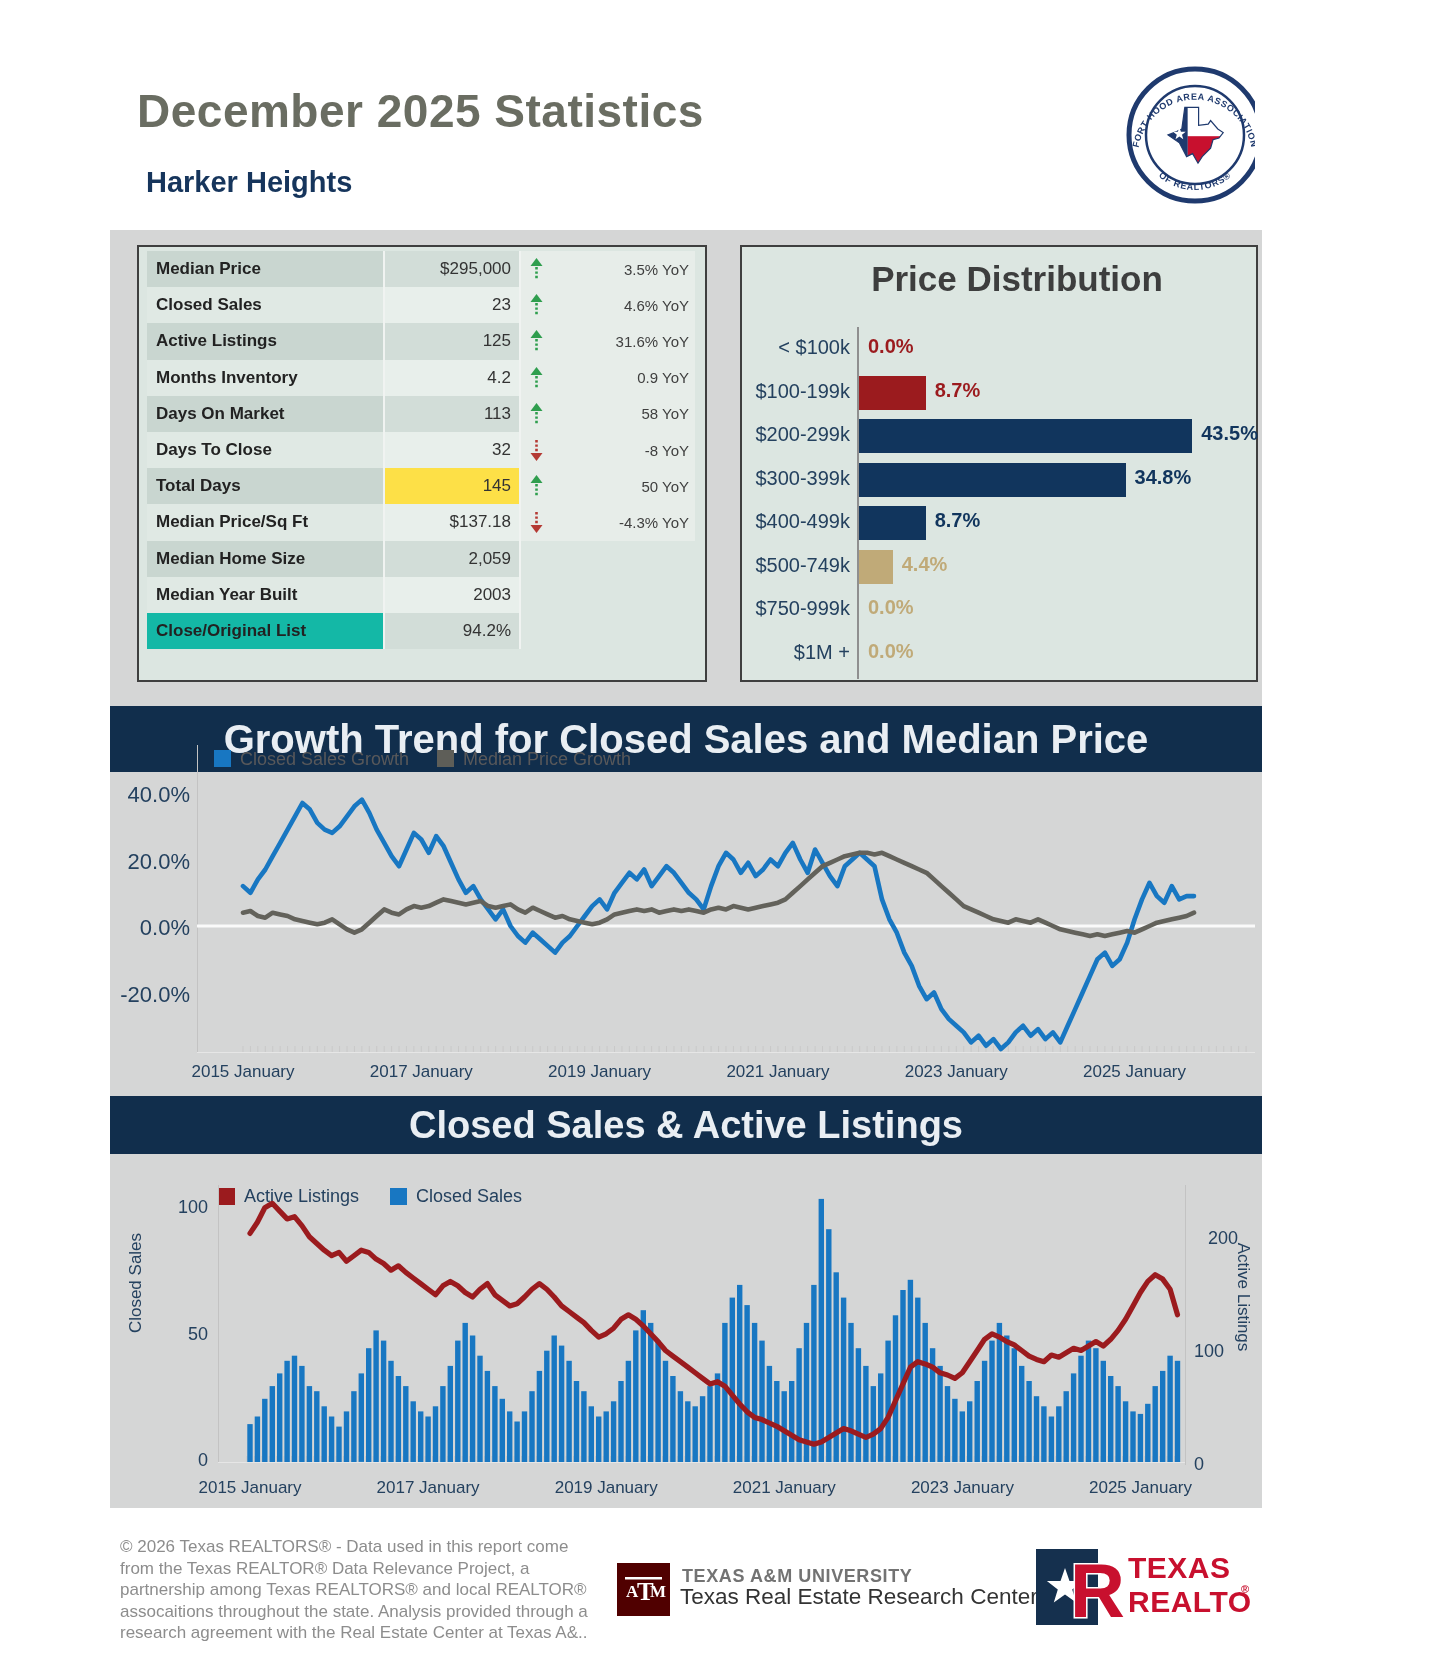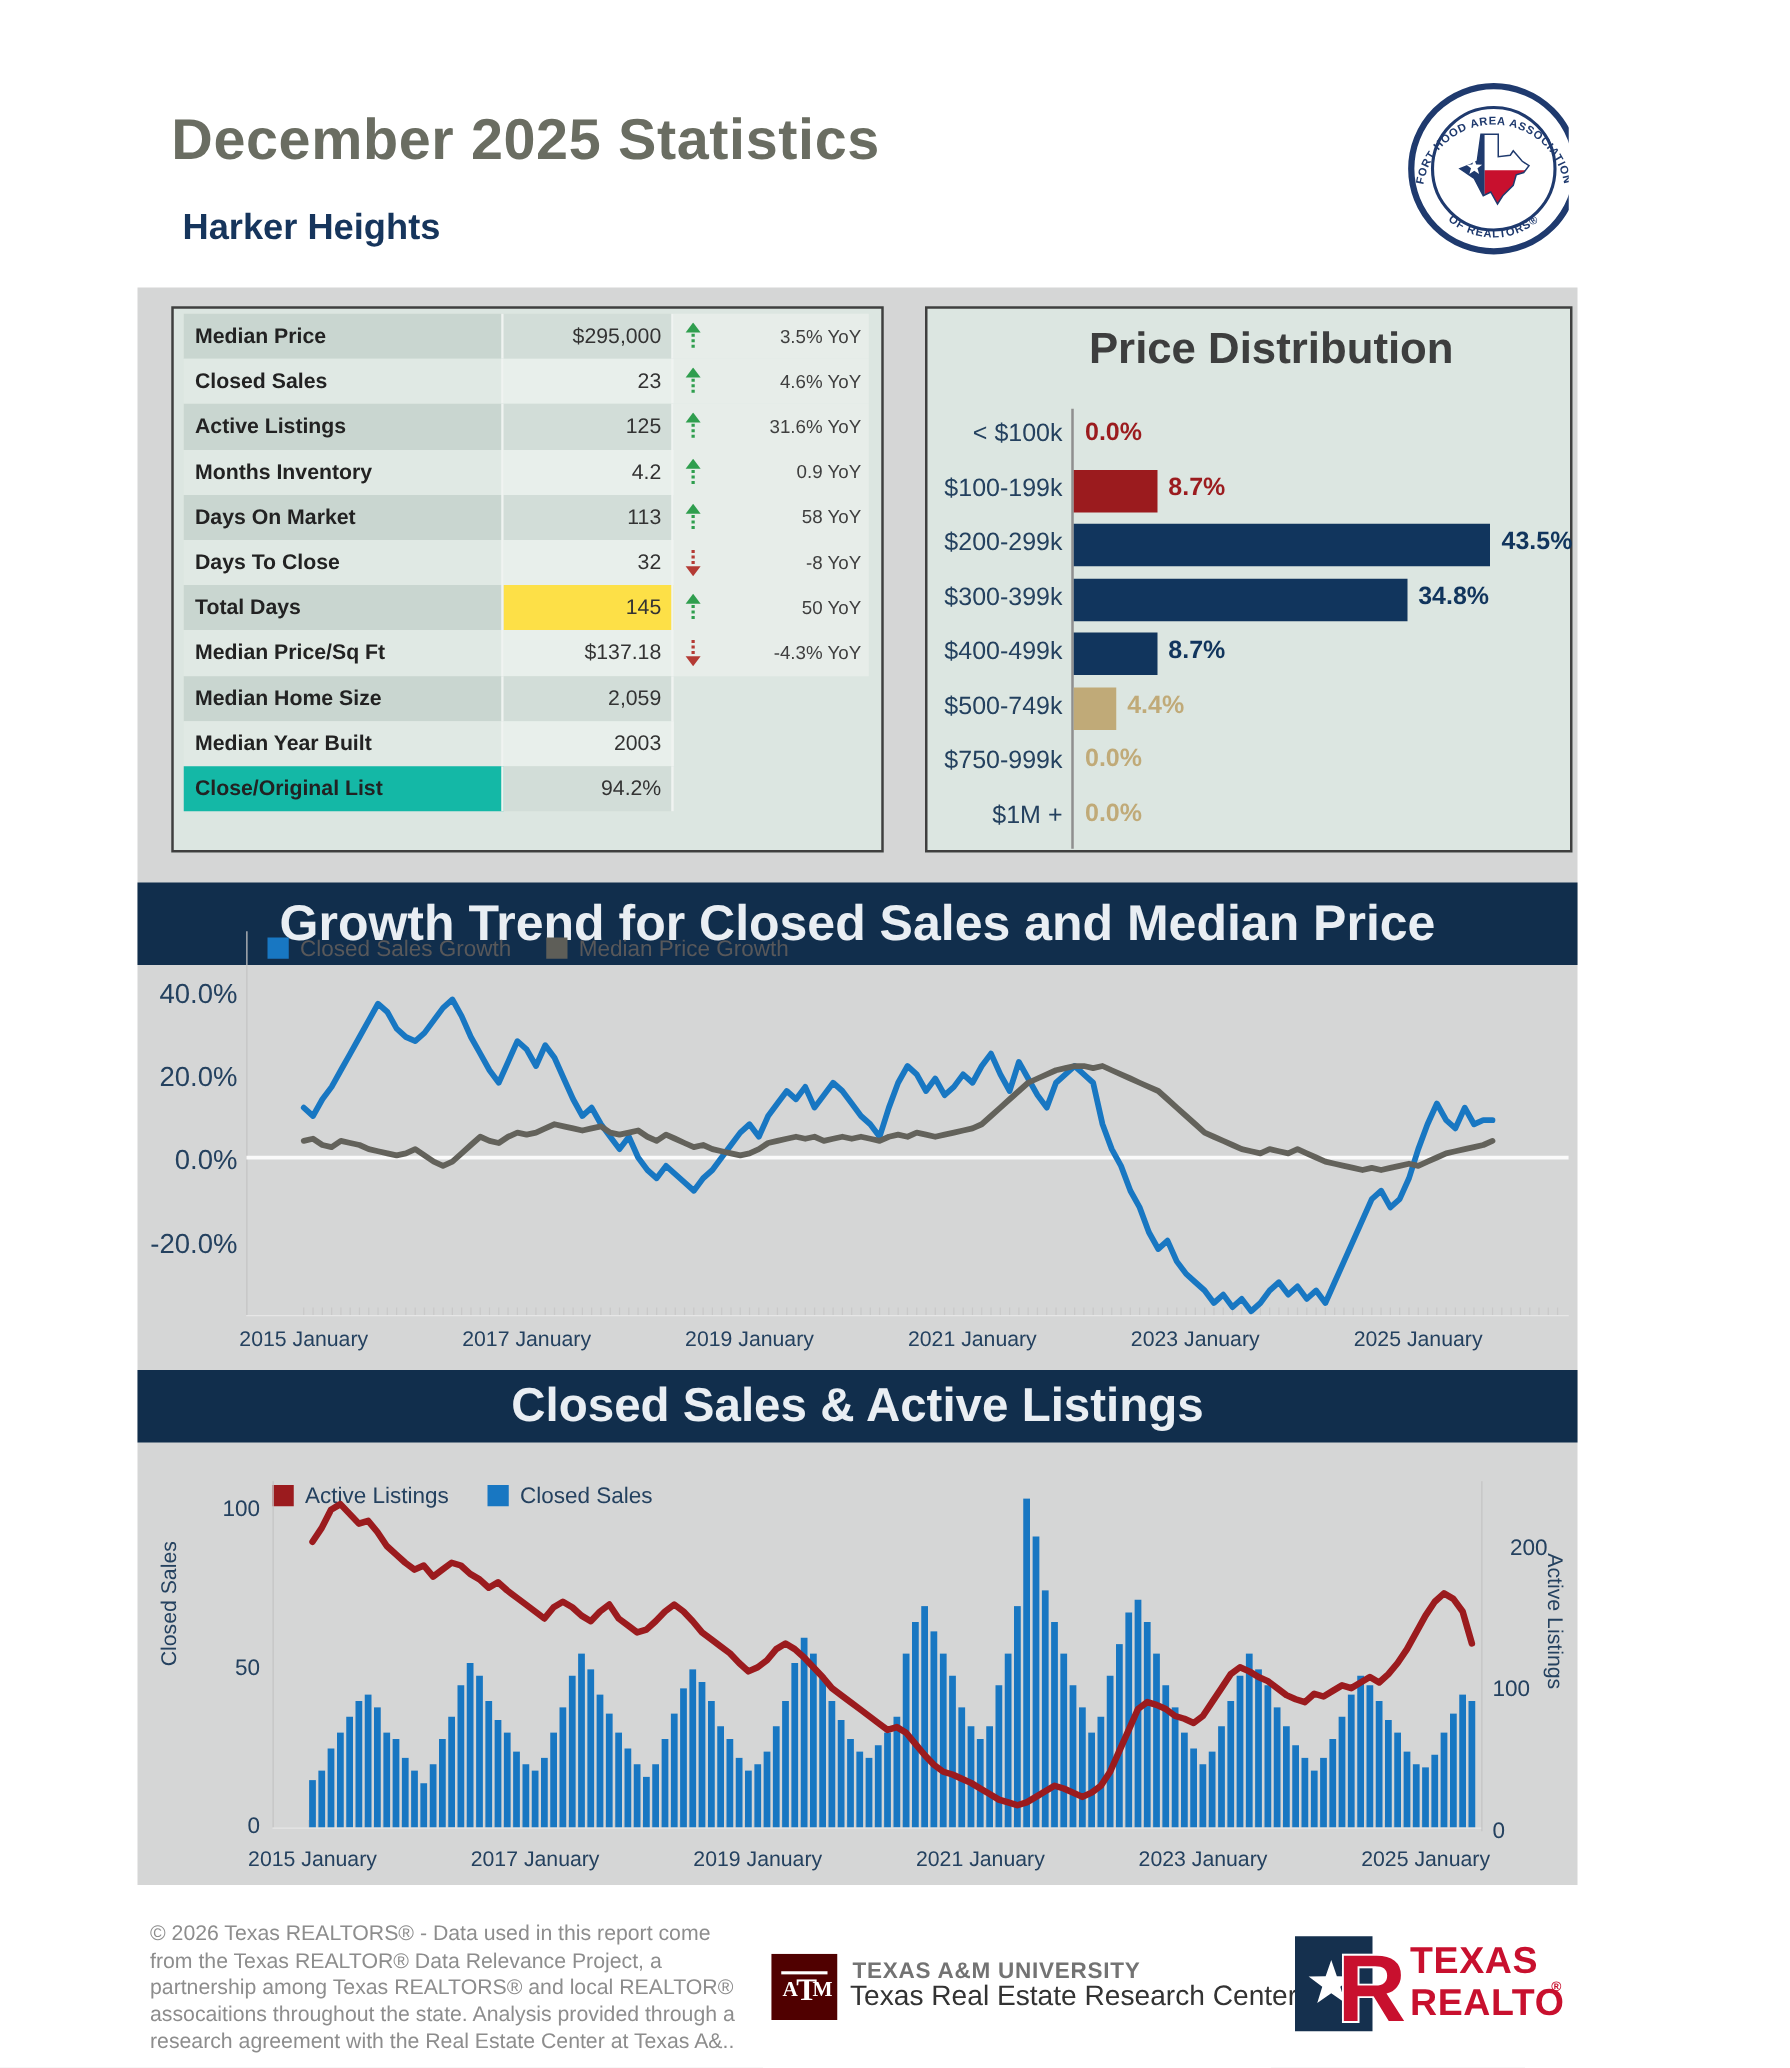--- a/index.html
+++ b/index.html
@@ -12,21 +12,21 @@
   .logo-box{left:1040px;top:62px;width:215px;height:147px;background:#fff;}
   
   .gray-bg{left:110px;top:230px;width:1152px;height:1278px;background:#d5d6d6;}
   
   .panel{background:#dce6e1;border:2px solid #3f3f3f;box-sizing:border-box;}
   .panel-left{left:137px;top:245px;width:570px;height:437px;}
   .panel-right{left:740px;top:245px;width:518px;height:437px;}
   
   #stats-rows{left:147px;top:251px;width:548px;}
   .srow{display:flex;height:36.2px;box-sizing:border-box;align-items:center;}
-  .srow .lab{width:256px;height:100%;display:flex;align-items:center;padding-left:9px;box-sizing:border-box;
+  .srow .lab{width:238px;height:100%;display:flex;align-items:center;padding-left:9px;box-sizing:border-box;
              font-size:17px;font-weight:bold;color:#222;border-right:2px solid #f0f3f1;}
   .srow .val{width:136px;height:100%;display:flex;align-items:center;justify-content:flex-end;
              padding-right:8px;box-sizing:border-box;font-size:17px;color:#333;border-right:2px solid #f0f3f1;}
   .srow .yoy{flex:1;height:100%;display:flex;align-items:center;background:#e7ede9;}
   .srow .yoy .arr{width:30px;display:flex;justify-content:center;}
   .srow .yoy .ytxt{flex:1;text-align:right;padding-right:6px;font-size:15px;color:#3f3f3f;}
   
   .pd-title{width:100%;text-align:center;top:12px;left:0;font-size:35px;font-weight:bold;color:#3d3e3e;margin-left:18px;}
   .pd-axis{left:115px;top:80px;width:2px;height:352px;background:#8f8f8f;}
   .pd-label{width:104px;left:4px;text-align:right;font-size:20px;color:#24415f;}

